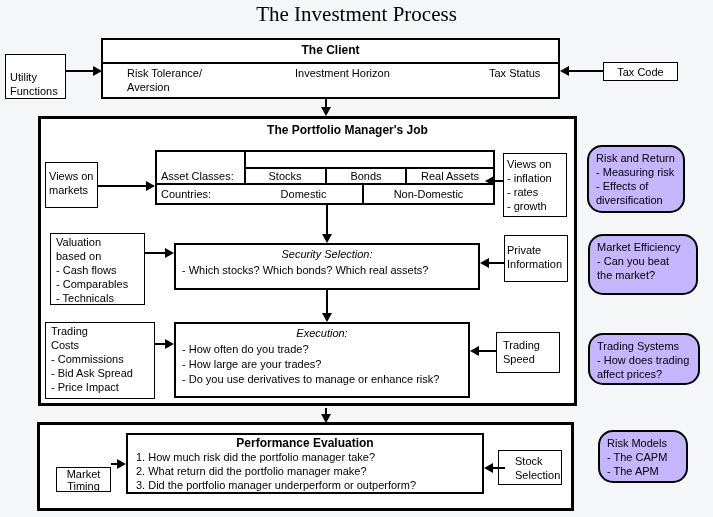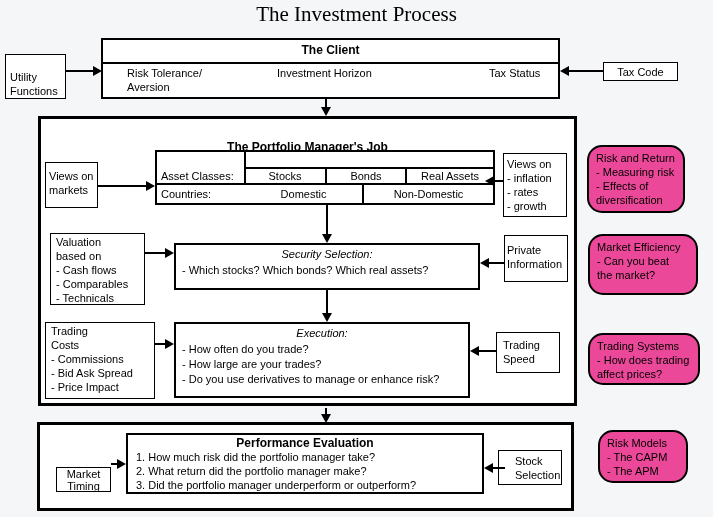--- a/index.html
+++ b/index.html
@@ -17,58 +17,58 @@
   .bt{position:absolute;left:0;top:3px;width:100%;text-align:center;
       font-weight:bold;font-size:12px;}
   .abs{position:absolute;}
   .it{font-style:italic;}
   .hline{position:absolute;height:2px;background:#000;}
   .vline{position:absolute;width:2px;background:#000;}
   .ah{position:absolute;width:0;height:0;}
   .ah-r{right:-8px;top:-4px;border-top:5px solid transparent;border-bottom:5px solid transparent;border-left:9px solid #000;}
   .ah-l{left:-8px;top:-4px;border-top:5px solid transparent;border-bottom:5px solid transparent;border-right:9px solid #000;}
   .ah-d{left:-4px;bottom:-8px;border-left:5px solid transparent;border-right:5px solid transparent;border-top:9px solid #000;}
-  .bub{position:absolute;background:#ec4899;border:2px solid #000;border-radius:15px;box-sizing:border-box;
+  .bub{position:absolute;background:#c4b5fd;border:2px solid #000;border-radius:15px;box-sizing:border-box;
        font-size:11px;line-height:14px;padding:4px 7px;white-space:pre-line;}
   .tl{position:absolute;background:#000;}
   .tcell{position:absolute;font-size:11px;line-height:14px;}
   .tc{text-align:center;}
 </style>
 </head>
 <body>
 
 <div class="canvas">
 
   <div class="title">The Investment Process</div>
 
   <div class="bx b2" style="left:101px;top:38px;width:459px;height:61px;">
     <div class="bt">The Client</div>
     <div class="abs" style="left:0;right:0;top:22px;height:2px;background:#000;"></div>
     <div class="abs pre" style="left:24px;top:26px;">Risk Tolerance/
 Aversion</div>
-    <div class="abs" style="left:174px;top:26px;">Investment Horizon</div>
+    <div class="abs" style="left:192px;top:26px;">Investment Horizon</div>
     <div class="abs" style="left:386px;top:26px;">Tax Status</div>
   </div>
 
   <div class="bx pre pad" style="left:5px;top:54px;width:61px;height:45px;">Utility
 Functions</div>
   <div class="bx ctr" style="left:603px;top:62px;width:75px;height:19px;">Tax Code</div>
 
   <div class="hline" style="left:66px;top:70px;width:28px;">
       <i class="ah ah-r"></i>
     </div>
   <div class="hline" style="left:568px;top:70px;width:35px;">
       <i class="ah ah-l"></i>
     </div>
   <div class="vline" style="left:325px;top:99px;height:9px;">
       <i class="ah ah-d"></i>
     </div>
 
   <div class="bx b3" style="left:38px;top:116px;width:539px;height:290px;">
-    <div class="bt" style="top:21px;">The Portfolio Manager's Job</div>
+    <div class="bt" style="top:4px;padding-left:40px;">The Portfolio Manager's Job</div>
 
     <div class="bx pre" style="left:4px;top:43px;width:53px;height:46px;padding:6px 3px;">Views on
 markets</div>
 
     <div class="bx b2" style="left:114px;top:31px;width:340px;height:55px;">
       <div class="tl" style="left:87px;top:0;width:2px;height:33px;"></div>
       <div class="tl" style="left:87px;top:15px;width:249px;height:2px;"></div>
       <div class="tl" style="left:0;top:31px;width:336px;height:2px;"></div>
       <div class="tl" style="left:168px;top:15px;width:2px;height:18px;"></div>
       <div class="tl" style="left:248px;top:15px;width:2px;height:18px;"></div>

